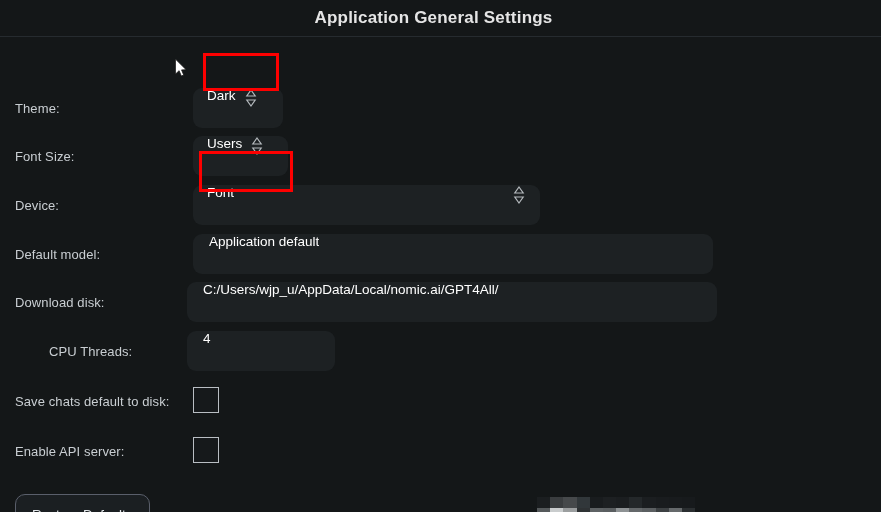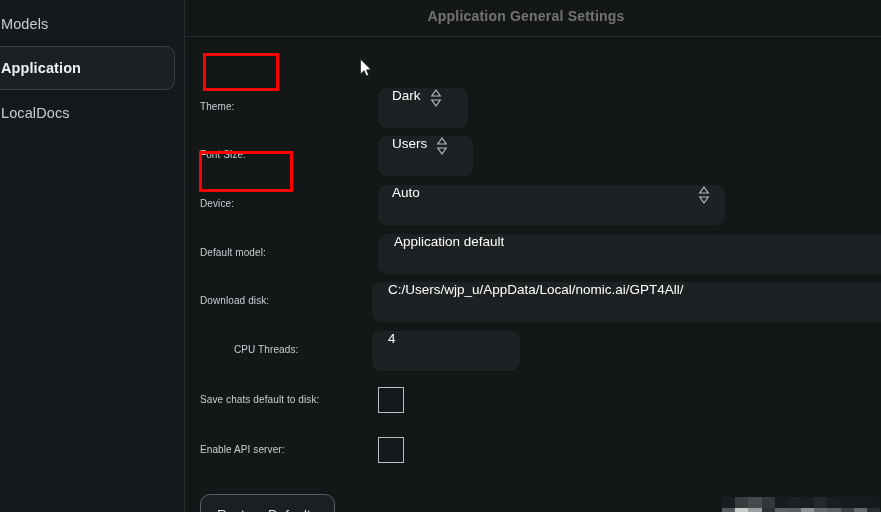--- a/index.html
+++ b/index.html
@@ -68,35 +68,35 @@
   #panel-header {
     height: 36px;
     position: relative;
     border-bottom: 1px solid #262b2f;
   }
   #panel-title {
     position: absolute;
     left: 0; right: 0;
     top: 8px;
     text-align: center;
-    font-size: 14px;
+    font-size: 17px;
     font-weight: bold;
-    color: #737373;
+    color: #e5e5e5;
     letter-spacing: .2px;
     padding-right: 14px;
     box-sizing: border-box;
   }
 
   #form {
     position: relative;
     padding: 0;
   }
   .lbl {
     position: absolute;
-    font-size: 10px;
+    font-size: 13px;
     color: #c9ced2;
     white-space: nowrap;
     letter-spacing: .1px;
   }
 
   .field {
     position: absolute;
     background: #1d2123;
     border-radius: 9px;
     height: 40px;
@@ -171,31 +171,20 @@
     width: 14px;
     height: 20px;
     pointer-events: none;
   }
 </style>
 </head>
 <body>
 
 <div id="app">
 
-  <div id="sidebar">
-    <div class="nav-item" id="nav-models">
-      <span>Models</span>
-    </div>
-    <div class="nav-item selected" id="nav-application">
-      <span>Application</span>
-    </div>
-    <div class="nav-item" id="nav-localdocs">
-      <span>LocalDocs</span>
-    </div>
-  </div>
 
   <div id="main">
 
     <div id="panel-header">
       <div id="panel-title">Application General Settings</div>
     </div>
 
     <div id="form">
 
       <div class="lbl" style="left:15px; top:64px;">Theme:</div>
@@ -211,21 +200,21 @@
       <div class="field combo" style="left:193px; top:99px; width:95px;">
         <span class="val">Users</span>
         <svg class="chev" viewBox="0 0 12 20">
           <path d="M6 2 L10.2 8 L1.8 8 Z" fill="none" stroke="#cfd4d8" stroke-width="1.2"></path>
           <path d="M6 18 L10.2 12 L1.8 12 Z" fill="none" stroke="#cfd4d8" stroke-width="1.2"></path>
         </svg>
       </div>
 
       <div class="lbl" style="left:15px; top:161px;">Device:</div>
       <div class="field combo" style="left:193px; top:148px; width:347px;">
-        <span class="val">Auto</span>
+        <span class="val">Font</span>
         <svg class="chev right-side" viewBox="0 0 12 20">
           <path d="M6 2 L10.2 8 L1.8 8 Z" fill="none" stroke="#cfd4d8" stroke-width="1.2"></path>
           <path d="M6 18 L10.2 12 L1.8 12 Z" fill="none" stroke="#cfd4d8" stroke-width="1.2"></path>
         </svg>
       </div>
 
       <div class="lbl" style="left:15px; top:210px;">Default model:</div>
       <div class="field" style="left:193px; top:197px; width:520px;">
         <span class="val">Application default</span>
       </div>

